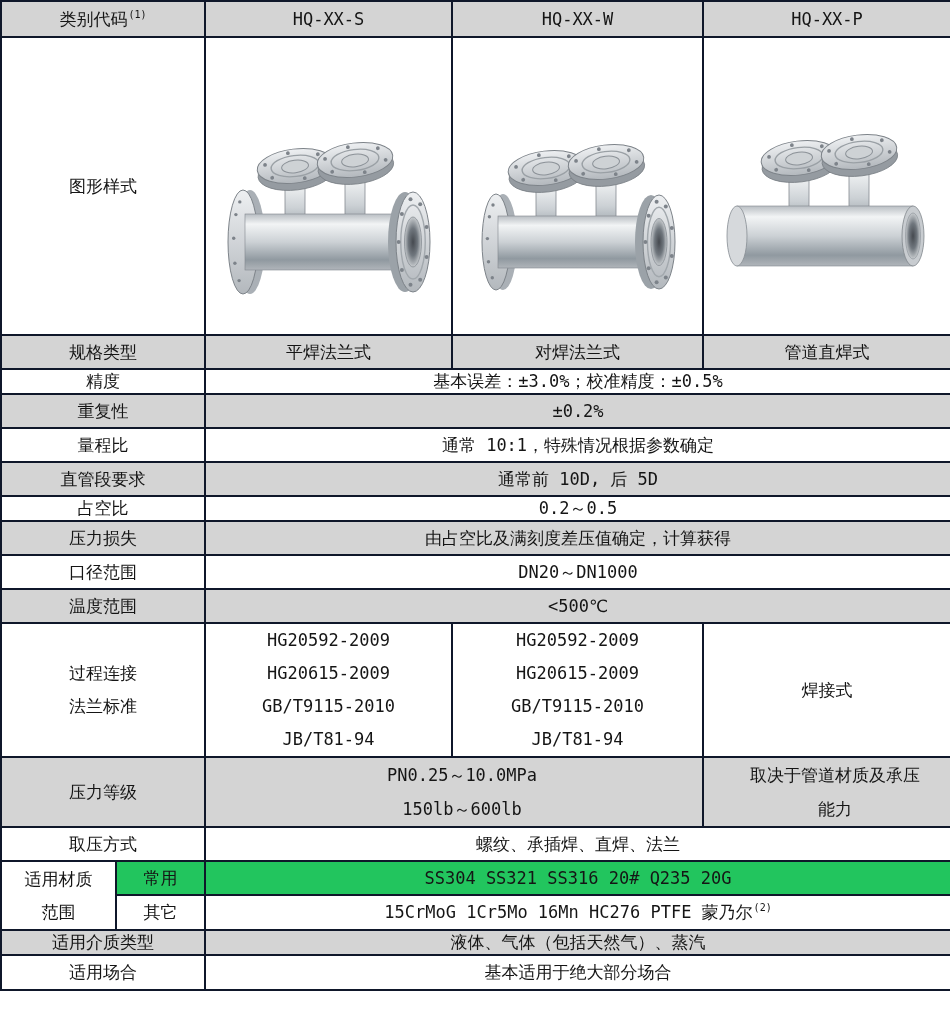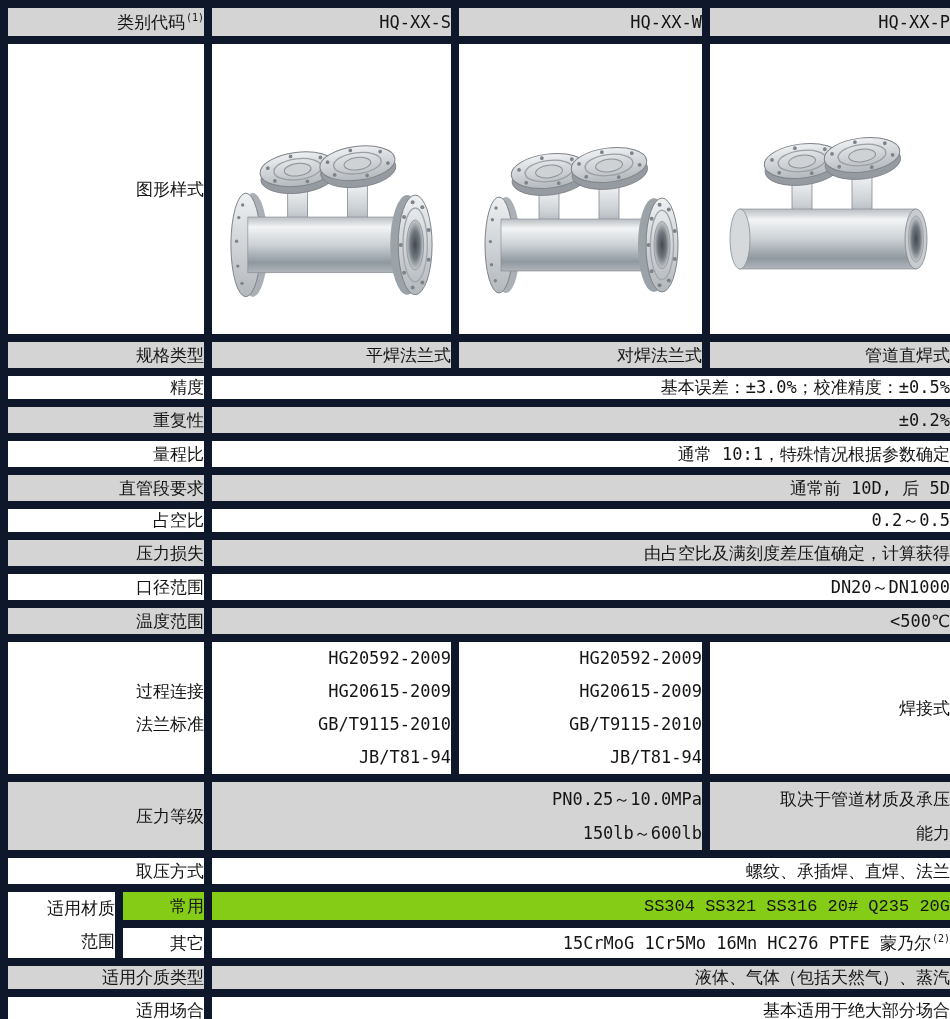--- a/index.html
+++ b/index.html
@@ -10,35 +10,35 @@
     font-family:"DejaVu Sans Mono","DejaVu Sans","Liberation Sans",sans-serif;
     color:#151515;
     overflow:hidden;
   }
   table.spec{
     border-collapse:collapse;
     width:950px;
     table-layout:fixed;
   }
   table.spec td{
-    border:8px solid #0f172a;
+    border:2px solid #0f172a;
     font-size:17px;
-    text-align:right;
+    text-align:center;
     vertical-align:middle;
     padding:0;
     overflow:hidden;
     white-space:nowrap;
   }
   td.lbl{
     text-align:left;
     padding-left:10px;
     font-size:18px;
   }
   tr.g td{background:#d4d4d4;}
-  td.gc{background:#84cc16;font-family:Liberation Mono, monospace;}
+  td.gc{background:#22c55e;}
   td.wc{background:#ffffff !important;}
   td.top{vertical-align:top;padding-top:5px;margin-top:36px;}
   .lines span{display:block;line-height:33px;}
   .lines2 span{display:block;line-height:34px;margin-left:16px;}
   .lbl2 div{line-height:33px;}
   .sup{font-size:10px;position:relative;top:-7px;padding-left:1px;}
   .imgcell{vertical-align:top;}
   .imgbox{
     width:100%;height:100%;
     display:flex;justify-content:center;align-items:flex-start;

